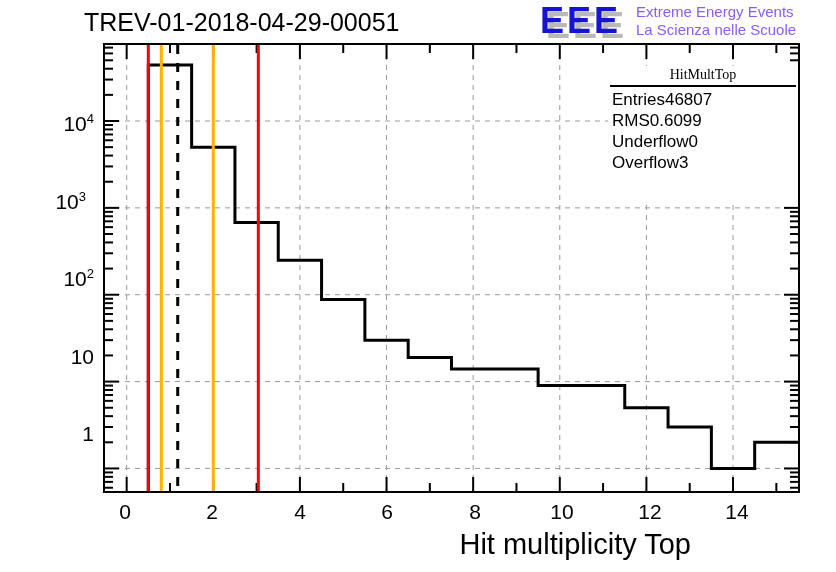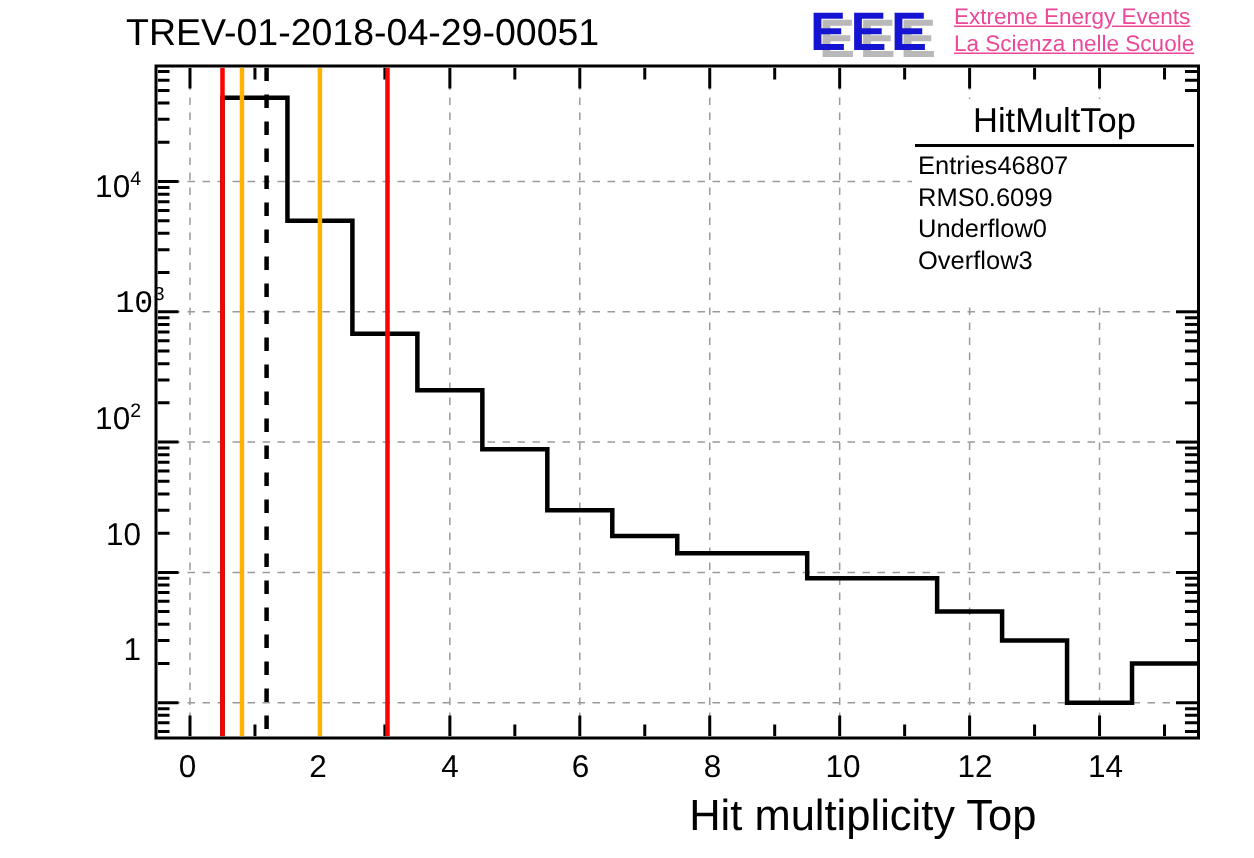--- a/index.html
+++ b/index.html
@@ -15,21 +15,21 @@
     position:absolute;left:84px;top:8px;
     font-size:25px;color:#000;white-space:nowrap;letter-spacing:0px;
   }
 
   
   #logo{position:absolute;left:540px;top:2px;width:296px;height:42px;}
   #logo-marks{position:absolute;left:0px;top:1px;width:92px;height:36px;}
   .eee-shadow,.eee-blue{position:absolute;font-weight:bold;font-size:36px;line-height:36px;}
   .eee-shadow{color:#b9b9b9;}
   .eee-blue{color:#1414d2;}
-  #logo-text{position:absolute;left:96px;top:1px;color:#ec4899;font-size:15px;line-height:18px;white-space:nowrap;text-decoration:underline;}
+  #logo-text{position:absolute;left:96px;top:1px;color:#8b5cf6;font-size:15px;line-height:18px;white-space:nowrap;}
 
   
   #frame{
     position:absolute;left:103px;top:43px;width:697px;height:450px;
     border:2px solid #000;box-sizing:border-box;background:transparent;
   }
   #plot-area{position:absolute;left:0;top:0;width:100%;height:100%;overflow:hidden;}
 
   
   .ylab{position:absolute;font-size:21px;color:#000;text-align:right;white-space:nowrap;}
@@ -38,21 +38,21 @@
   #xaxis-title{
     position:absolute;right:8px;top:528px;font-size:29px;color:#000;white-space:nowrap;
   }
 
   
   #stats{
     position:absolute;left:608px;top:66px;width:190px;height:138px;
     background:#ffffff;border:none;font-size:17px;color:#000;
     z-index:6;
   }
-  #stats-title{text-align:center;padding-top:1px;padding-bottom:2px;font-size:23px;}
+  #stats-title{text-align:center;padding-top:1px;padding-bottom:2px;font-size:14px;font-family:Liberation Serif, serif;}
   #stats-rule{height:2px;background:#000;margin:0 2px 2px 2px;}
   .stat-row{display:flex;justify-content:flex-start;padding:0 4px;line-height:21px;}
   .stat-k{text-align:left;}
   .stat-v{text-align:right;}
 
   svg{display:block;}
 </style>
 </head>
 <body>
 
@@ -69,21 +69,21 @@
       <span class="eee-blue" style="left:27px;top:0px;">E</span>
       <span class="eee-blue" style="left:54px;top:0px;">E</span>
     </div>
     <div id="logo-text">
       <div>Extreme Energy Events</div>
       <div>La Scienza nelle Scuole</div>
     </div>
   </div>
 
   <div class="ylab" style="left:28px;top:111px;width:66px;">10<sup>4</sup></div>
-  <div class="ylab" style="left:44px;top:189px;width:66px;font-family:Liberation Mono, monospace;">10<sup>3</sup></div>
+  <div class="ylab" style="left:20px;top:189px;width:66px;">10<sup>3</sup></div>
   <div class="ylab" style="left:28px;top:266px;width:66px;">10<sup>2</sup></div>
   <div class="ylab" style="left:28px;top:345px;width:66px;">10</div>
   <div class="ylab" style="left:28px;top:422px;width:66px;">1</div>
 
   <div class="xlab" style="left:105px;top:500px;width:40px;">0</div>
   <div class="xlab" style="left:192px;top:500px;width:40px;">2</div>
   <div class="xlab" style="left:280px;top:500px;width:40px;">4</div>
   <div class="xlab" style="left:367px;top:500px;width:40px;">6</div>
   <div class="xlab" style="left:455px;top:500px;width:40px;">8</div>
   <div class="xlab" style="left:542px;top:500px;width:40px;">10</div>

